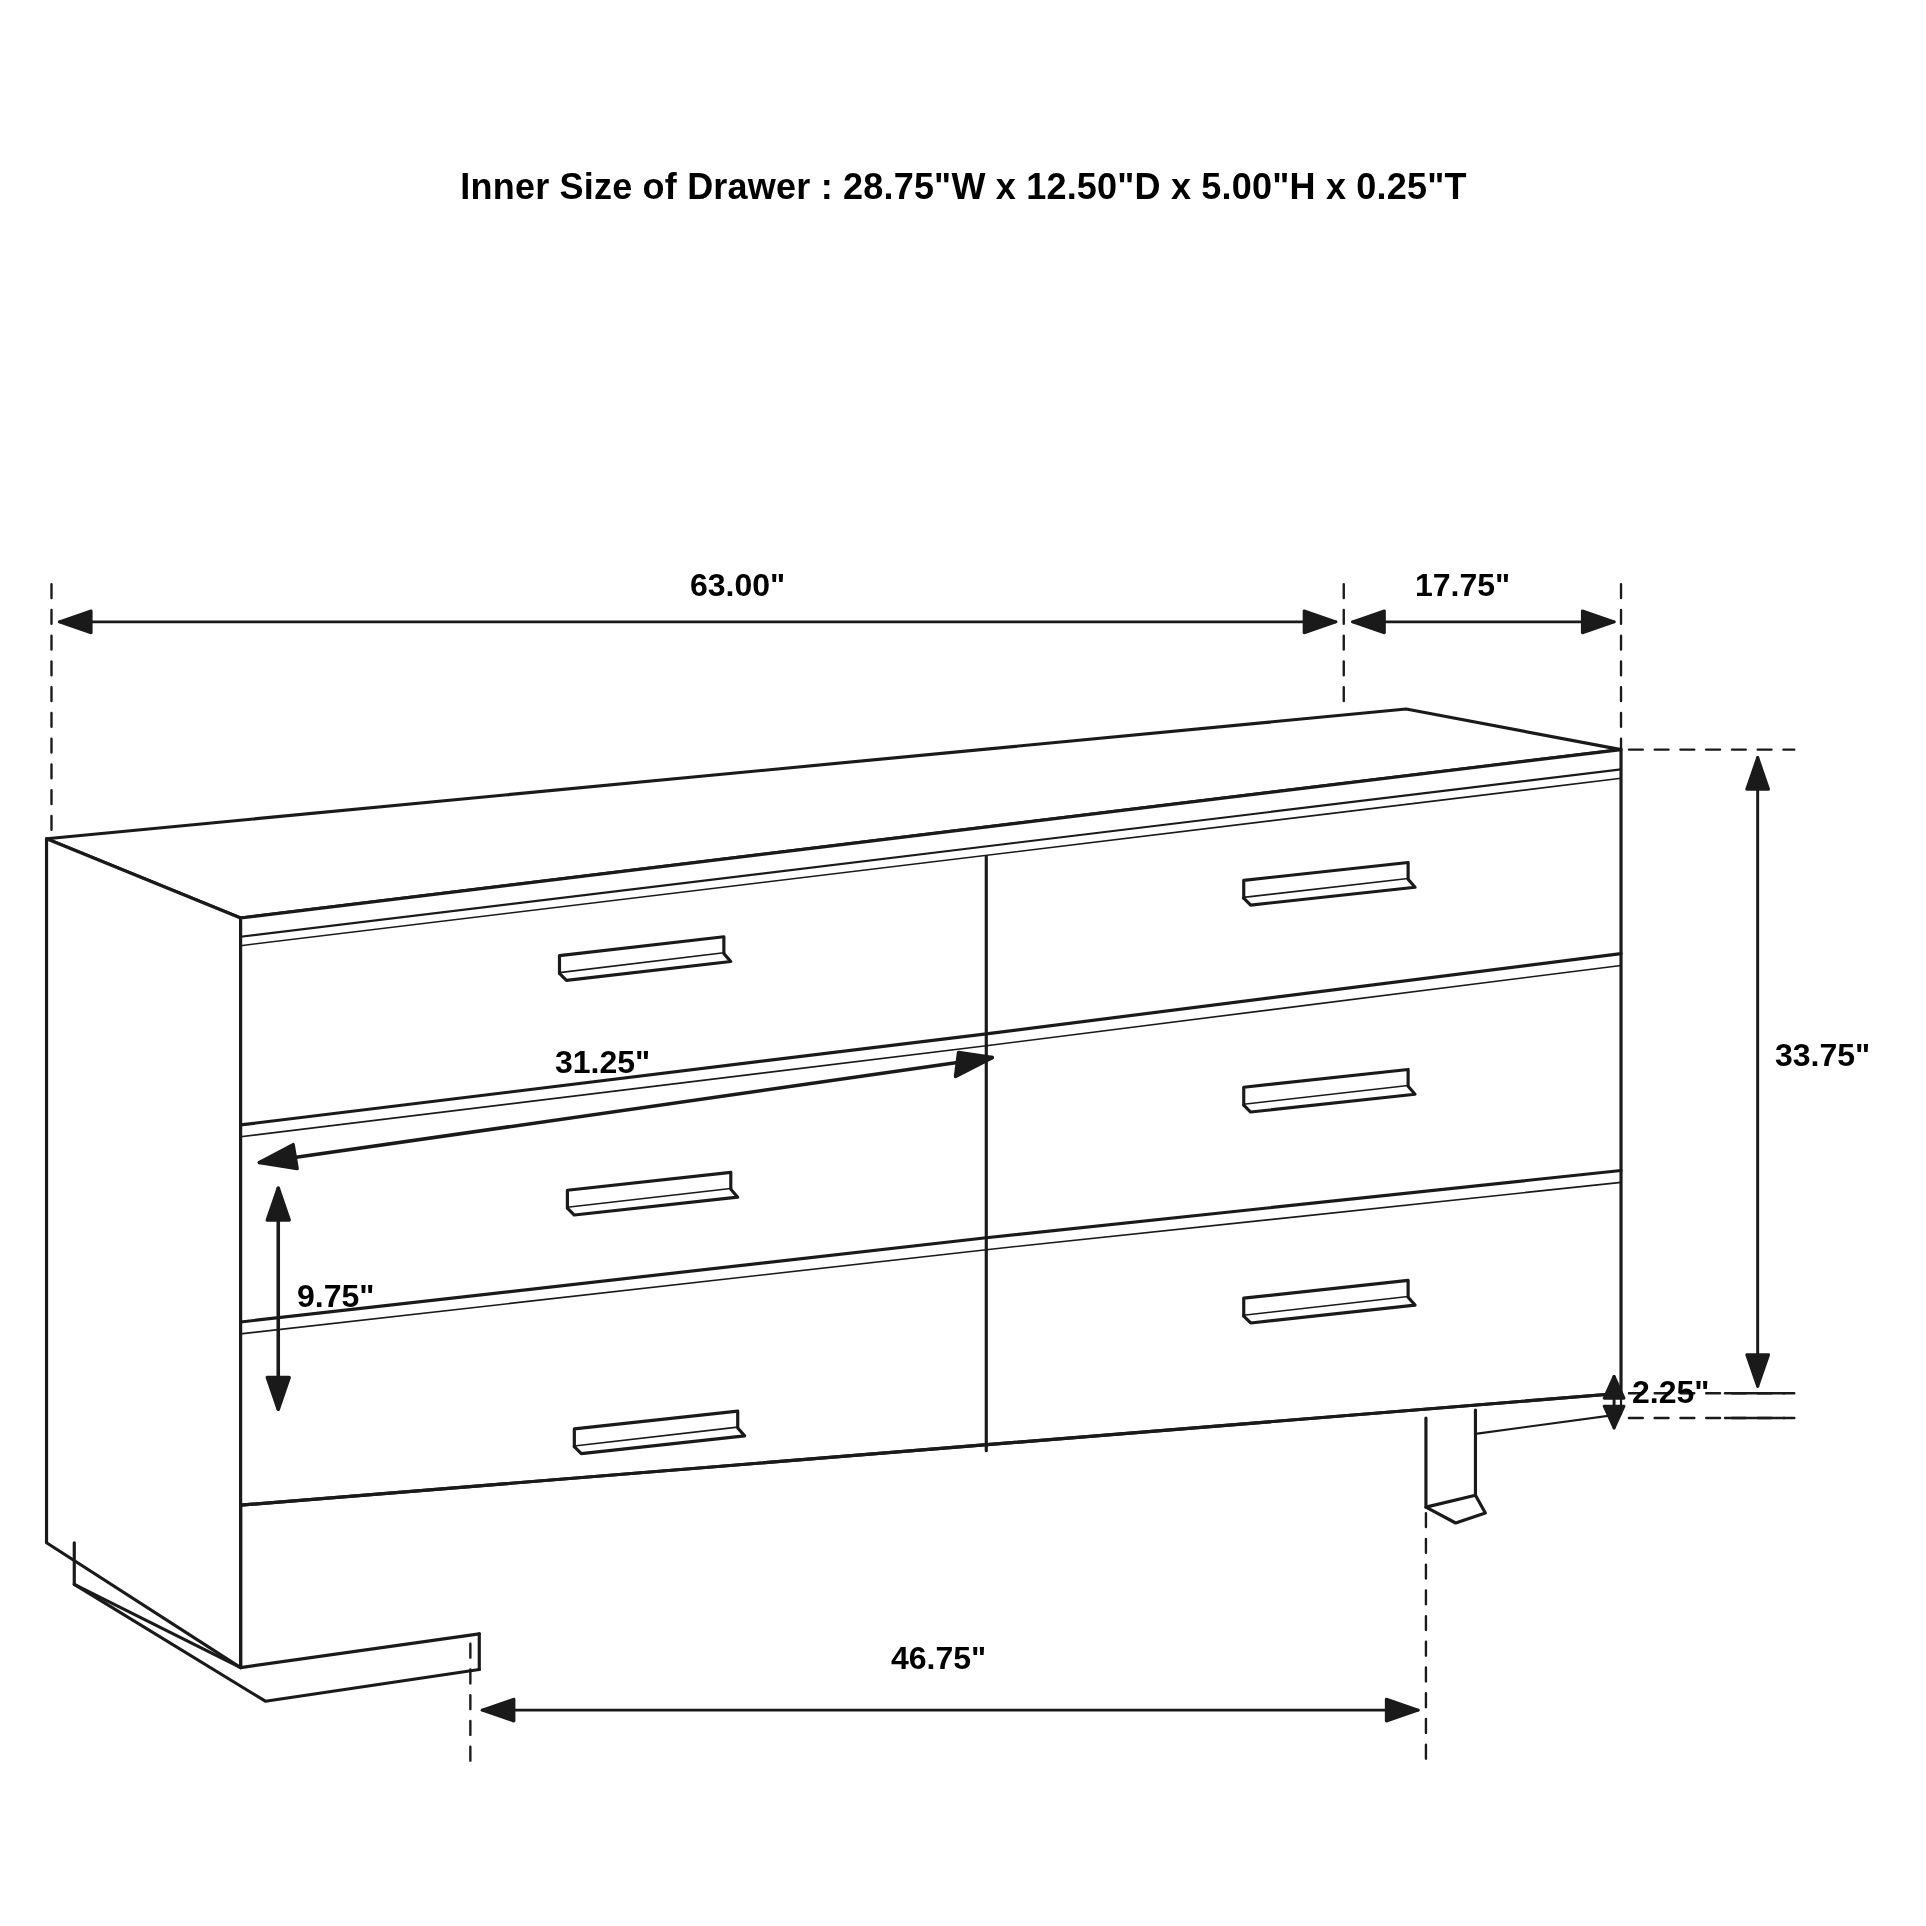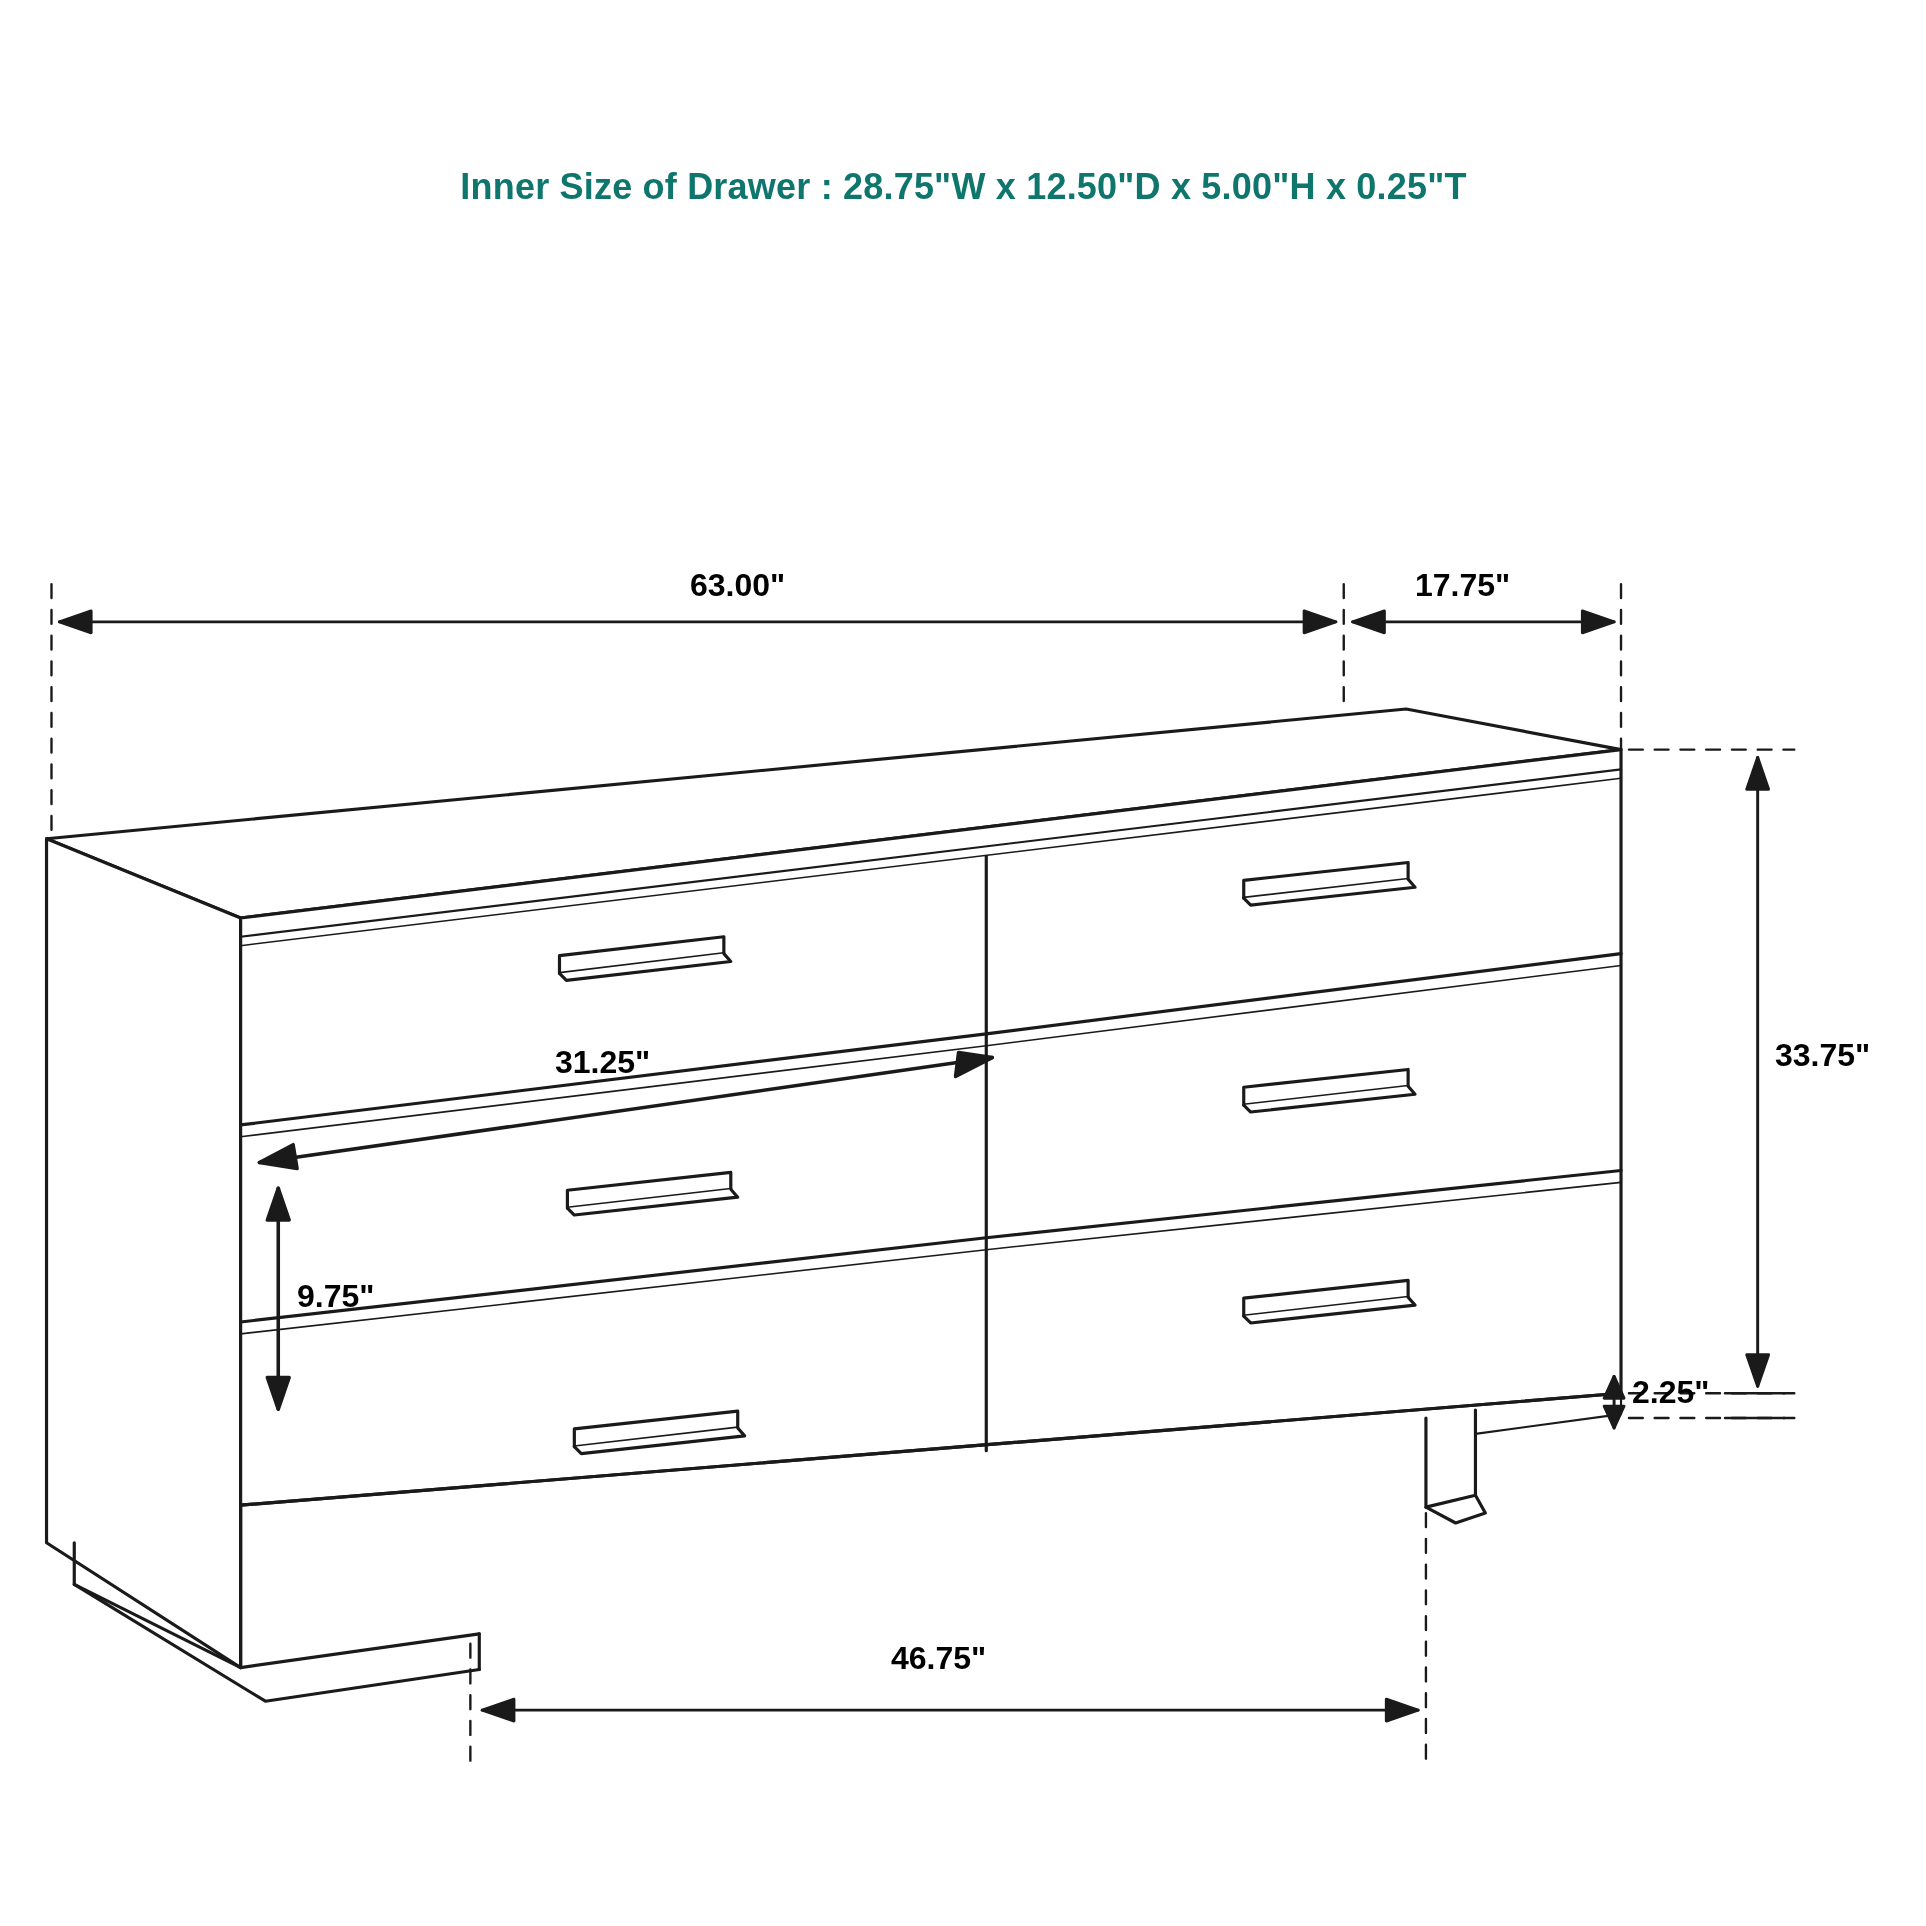--- a/index.html
+++ b/index.html
@@ -21,21 +21,21 @@
     height: 1927px;
   }
   .title {
     position: absolute;
     left: 0;
     top: 166px;
     width: 1927px;
     text-align: center;
     font-size: 36px;
     font-weight: bold;
-    color: #0f766e;
+    color: #000000;
     letter-spacing: 0.2px;
   }
   svg.drawing {
     position: absolute;
     left: 0;
     top: 0;
     width: 1927px;
     height: 1927px;
   }
   .dim-label {

